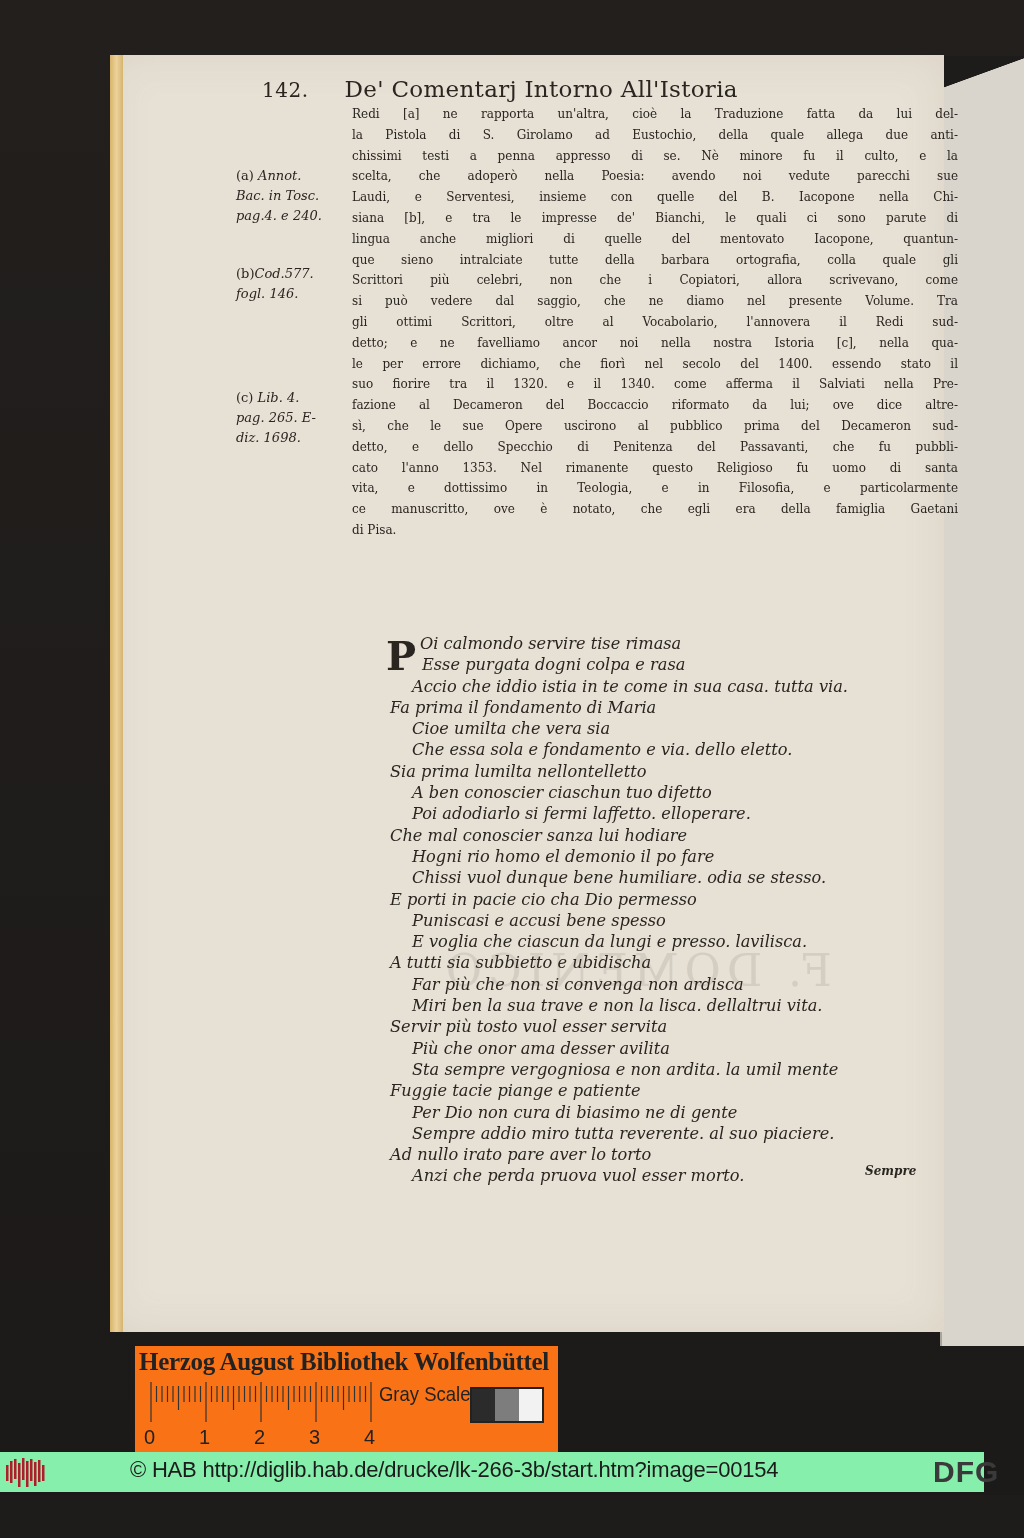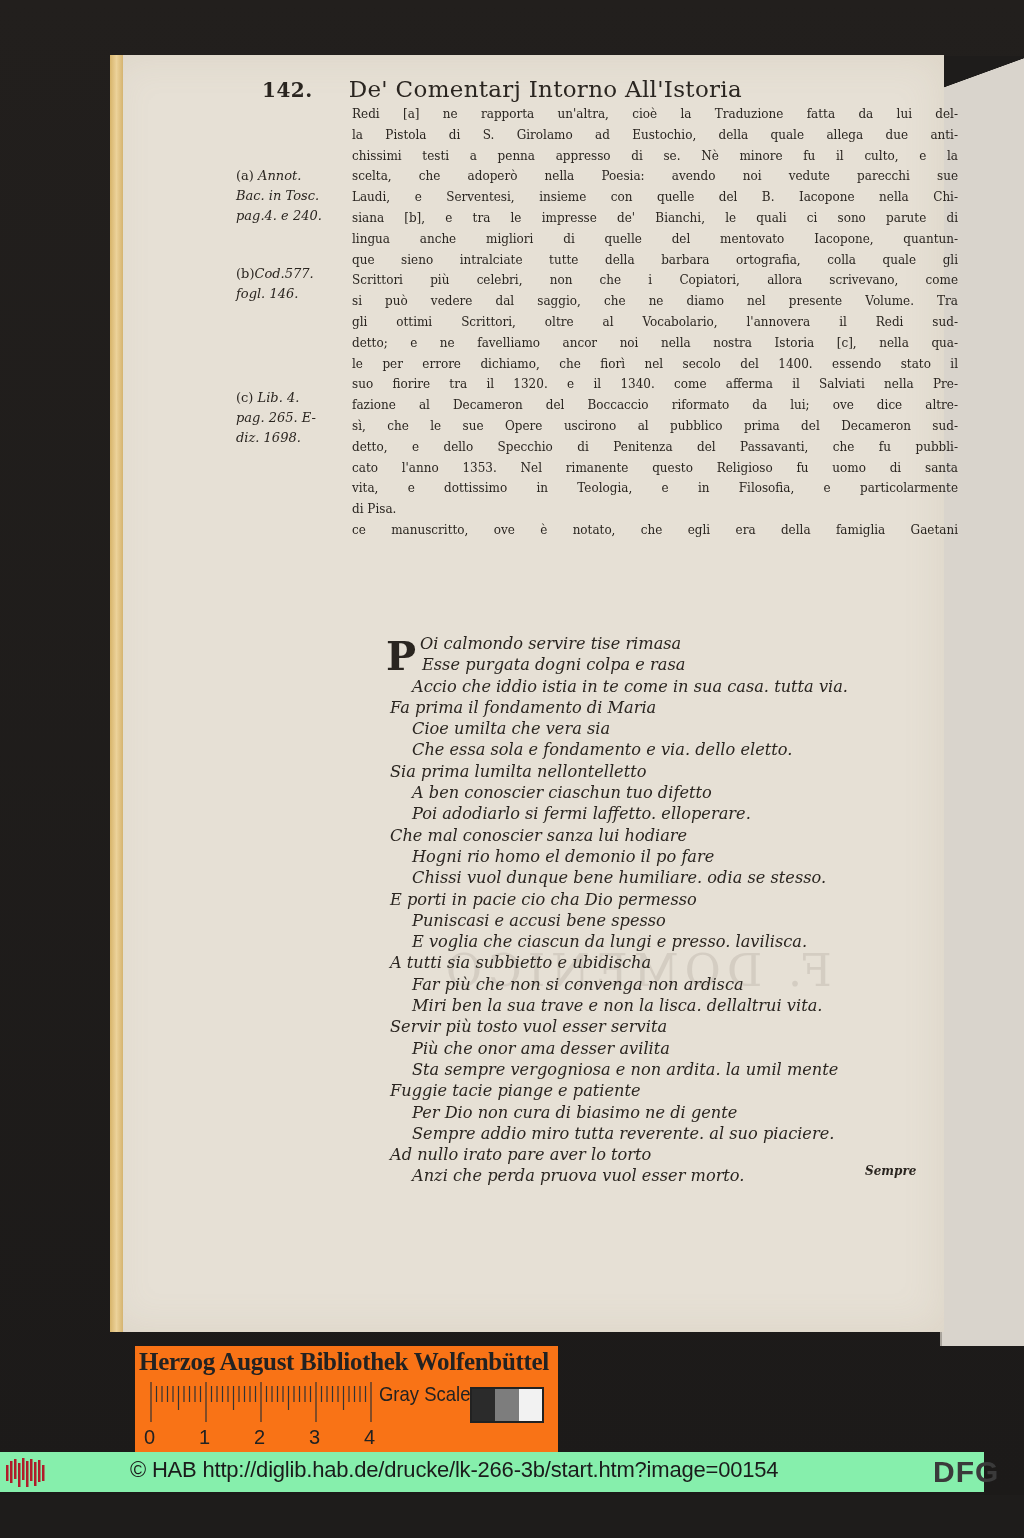--- a/index.html
+++ b/index.html
@@ -29,21 +29,21 @@
     }
     .page-edge {
       position: absolute; left: 0; top: 0; width: 13px; height: 100%;
       background: linear-gradient(90deg, #d7b46a 0%, #ecd29a 50%, #d5b470 100%);
     }
     .running-head {
       position: absolute; left: 262px; top: 76px; width: 600px; height: 30px;
       display: flex; align-items: baseline;
       color: #2a2520;
     }
-    .running-head .pageno { font-size: 20px; margin-right: 36px; letter-spacing: 0.5px; font-weight: bold; }
+    .running-head .pageno { font-size: 20px; margin-right: 36px; letter-spacing: 0.5px; }
     .running-head .title { font-size: 23px; letter-spacing: 0.3px; }
 
     .margin-notes {
       position: absolute; left: 236px; top: 108px; width: 118px;
       color: #2a2520; font-size: 13px; line-height: 20px;
     }
     .note { position: absolute; left: 0; width: 118px; }
     .note .it { font-style: italic; }
 
     .body-text {
@@ -169,22 +169,22 @@
   <span class="line">si può vedere dal saggio, che ne diamo nel presente Volume. Tra</span>
   <span class="line">gli ottimi Scrittori, oltre al Vocabolario, l'annovera il Redi sud-</span>
   <span class="line">detto; e ne favelliamo ancor noi nella nostra Istoria [c], nella qua-</span>
   <span class="line">le per errore dichiamo, che fiorì nel secolo del 1400. essendo stato il</span>
   <span class="line">suo fiorire tra il 1320. e il 1340. come afferma il Salviati nella Pre-</span>
   <span class="line">fazione al Decameron del Boccaccio riformato da lui; ove dice altre-</span>
   <span class="line">sì, che le sue Opere uscirono al pubblico prima del Decameron sud-</span>
   <span class="line">detto, e dello Specchio di Penitenza del Passavanti, che fu pubbli-</span>
   <span class="line">cato l'anno 1353. Nel rimanente questo Religioso fu uomo di santa</span>
   <span class="line">vita, e dottissimo in Teologia, e in Filosofia, e particolarmente</span>
+  <span class="line">ce manuscritto, ove è notato, che egli era della famiglia Gaetani</span>
   <span class="line last">di Pisa.</span>
-  <span class="line">ce manuscritto, ove è notato, che egli era della famiglia Gaetani</span>
 </div>
 
 <div class="poem">
   <span class="dropcap">P</span>
   <span class="verse first">Oi calmondo servire tise rimasa</span>
   <span class="verse second">Esse purgata dogni colpa e rasa</span>
   <span class="verse indent">Accio che iddio istia in te come in sua casa. tutta via.</span>
   <span class="verse">Fa prima il fondamento di Maria</span>
   <span class="verse indent">Cioe umilta che vera sia</span>
   <span class="verse indent">Che essa sola e fondamento e via. dello eletto.</span>

